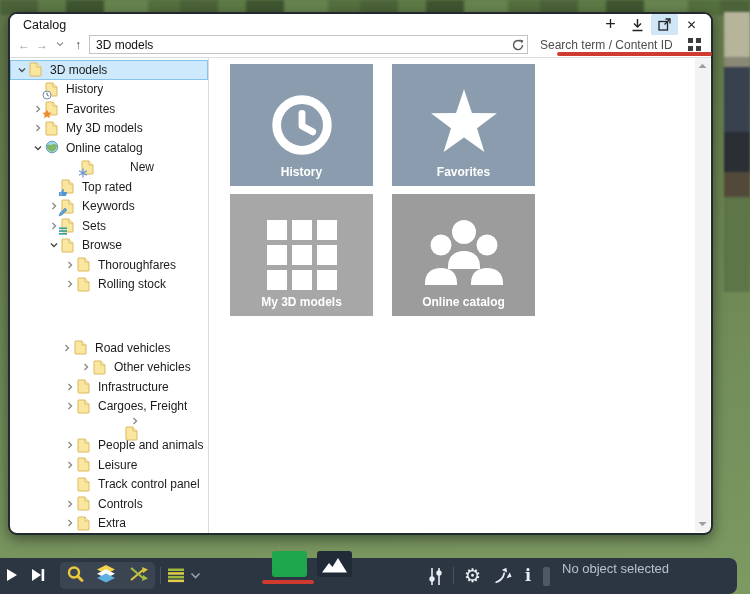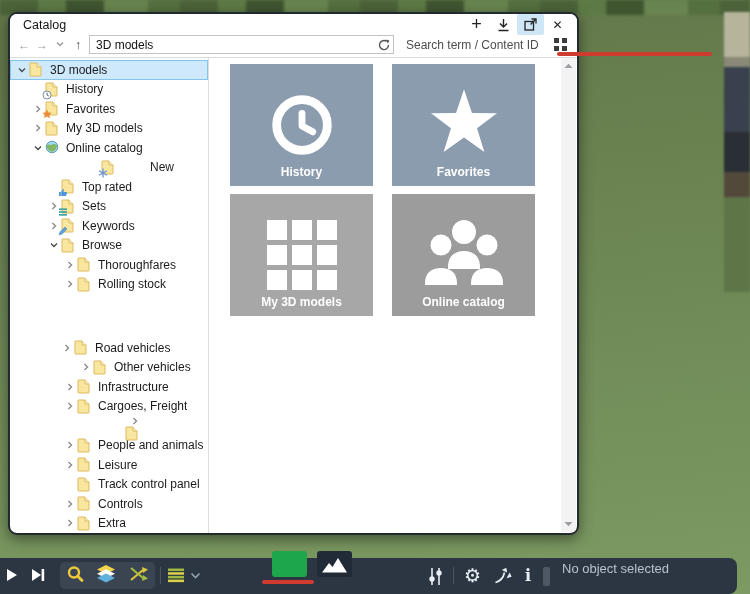--- a/index.html
+++ b/index.html
@@ -8,21 +8,21 @@
 
   
   .scene { position:absolute; inset:0;
     background:linear-gradient(175deg,#62764a 0%,#69814f 30%,#718c58 60%,#7c9a62 100%); }
   .scene-trees { position:absolute; top:0; left:0; width:750px; height:15px; filter:blur(1.5px);
     background:repeating-linear-gradient(90deg,#4c6339 0 38px,#5d7a46 38px 66px,#3f5530 66px 104px,#68854f 104px 148px,#55703f 148px 180px); }
   .scene-building { position:absolute; right:0; top:12px; width:26px; height:280px; filter:blur(1px);
     background:linear-gradient(180deg,#b7b49c 0 45px,#8a8876 45px 55px,#39414e 55px 120px,#2a2e35 120px 160px,#53493a 160px 185px,#5d7547 185px 100%); }
 
   
-  .window { position:absolute; left:8px; top:12px; width:571px; height:523px;
+  .window { position:absolute; left:8px; top:12px; width:705px; height:523px;
     background:#fff; border:2px solid #22292f; border-radius:9px; overflow:hidden;
     box-shadow:0 4px 14px rgba(0,0,0,.45); display:flex; flex-direction:column; }
 
   .titlebar { height:25px; display:flex; align-items:center; padding:0 6px 0 13px; background:#fff; }
   .titlebar .title { font-size:12.5px; color:#141414; flex:1; }
   .tb-btn { width:27px; height:21px; display:flex; align-items:center; justify-content:center;
     font-size:15px; color:#222; border-radius:2px; cursor:default; }
   .tb-btn.add { font-size:18px; font-weight:400; }
   .tb-btn.popout { background:#cfe6f7; }
   .tb-btn.close { font-size:12px; }
@@ -208,21 +208,21 @@
             </svg>
           </span>
           <span class="ticon">
             <svg class="base" width="14" height="14" viewBox="0 0 14 14">
               <circle cx="7" cy="7" r="5.8" fill="#9ed9f2" stroke="#4a88a8" stroke-width="0.8"></circle>
               <path d="M2 5.2 C3.5 3.2 5 6 7 4.6 C9 3.2 10.5 4.4 12 5.2 C12 8 10 11.5 7 11.5 C4.5 11.5 2.6 9.6 2 7.5 Z" fill="#7eb356" opacity="0.9"></path>
             </svg>
           </span>
           <span class="tlabel">Online catalog</span>
         </div>
-        <div class="tree-row" style="padding-left: 48px; gap: 28px;">
+        <div class="tree-row" style="padding-left: 28px; gap: 28px;">
           <span class="tw"></span>
           <span class="ticon">
             <svg class="base" width="13" height="15" viewBox="0 0 13 15">
               <path d="M1 1.5 C1 1.2 1.2 1 1.5 1 H8 L12 5 V13.5 C12 13.8 11.8 14 11.5 14 H1.5 C1.2 14 1 13.8 1 13.5 Z" fill="#f9e7a0" stroke="#dbb95e"></path>
               <path d="M8 1 L8 5 L12 5" fill="#fdf3cd" stroke="#dbb95e"></path>
             </svg>
             <span class="badge"><svg viewBox="0 0 10 10" width="10" height="10">
                 <g stroke="#6a96dd" stroke-width="1.3">
                   <line x1="5" y1="0.5" x2="5" y2="9.5"></line>
                   <line x1="1" y1="2.7" x2="9" y2="7.3"></line>
@@ -250,45 +250,45 @@
             <svg width="10" height="10" viewBox="0 0 10 10">
               <path d="M3.5 2 L6.5 5 L3.5 8" fill="none" stroke="#8a8a8a" stroke-width="1.4"></path>
             </svg>
           </span>
           <span class="ticon">
             <svg class="base" width="13" height="15" viewBox="0 0 13 15">
               <path d="M1 1.5 C1 1.2 1.2 1 1.5 1 H8 L12 5 V13.5 C12 13.8 11.8 14 11.5 14 H1.5 C1.2 14 1 13.8 1 13.5 Z" fill="#f9e7a0" stroke="#dbb95e"></path>
               <path d="M8 1 L8 5 L12 5" fill="#fdf3cd" stroke="#dbb95e"></path>
             </svg>
             <span class="badge"><svg viewBox="0 0 10 10" width="10" height="10">
+                <path d="M1 9 L2 6 L7 1 L9 3 L4 8 Z" fill="#5aa2d8" stroke="#3d7eb0" stroke-width="0.5"></path>
+              </svg></span>
+          </span>
+          <span class="tlabel">Keywords</span>
+        </div>
+        <div class="tree-row" style="padding-left: 36px;">
+          <span class="tw">
+            <svg width="10" height="10" viewBox="0 0 10 10">
+              <path d="M3.5 2 L6.5 5 L3.5 8" fill="none" stroke="#8a8a8a" stroke-width="1.4"></path>
+            </svg>
+          </span>
+          <span class="ticon">
+            <svg class="base" width="13" height="15" viewBox="0 0 13 15">
+              <path d="M1 1.5 C1 1.2 1.2 1 1.5 1 H8 L12 5 V13.5 C12 13.8 11.8 14 11.5 14 H1.5 C1.2 14 1 13.8 1 13.5 Z" fill="#f9e7a0" stroke="#dbb95e"></path>
+              <path d="M8 1 L8 5 L12 5" fill="#fdf3cd" stroke="#dbb95e"></path>
+            </svg>
+            <span class="badge"><svg viewBox="0 0 10 10" width="10" height="10">
                 <g fill="#3aa3a0">
                   <rect x="1" y="1.4" width="8" height="1.7"></rect>
                   <rect x="1" y="4.2" width="8" height="1.7"></rect>
                   <rect x="1" y="7" width="8" height="1.7"></rect>
                 </g>
               </svg></span>
           </span>
           <span class="tlabel">Sets</span>
-        </div>
-        <div class="tree-row" style="padding-left: 36px;">
-          <span class="tw">
-            <svg width="10" height="10" viewBox="0 0 10 10">
-              <path d="M3.5 2 L6.5 5 L3.5 8" fill="none" stroke="#8a8a8a" stroke-width="1.4"></path>
-            </svg>
-          </span>
-          <span class="ticon">
-            <svg class="base" width="13" height="15" viewBox="0 0 13 15">
-              <path d="M1 1.5 C1 1.2 1.2 1 1.5 1 H8 L12 5 V13.5 C12 13.8 11.8 14 11.5 14 H1.5 C1.2 14 1 13.8 1 13.5 Z" fill="#f9e7a0" stroke="#dbb95e"></path>
-              <path d="M8 1 L8 5 L12 5" fill="#fdf3cd" stroke="#dbb95e"></path>
-            </svg>
-            <span class="badge"><svg viewBox="0 0 10 10" width="10" height="10">
-                <path d="M1 9 L2 6 L7 1 L9 3 L4 8 Z" fill="#5aa2d8" stroke="#3d7eb0" stroke-width="0.5"></path>
-              </svg></span>
-          </span>
-          <span class="tlabel">Keywords</span>
         </div>
         <div class="tree-row" style="padding-left: 36px;">
           <span class="tw">
             <svg width="10" height="10" viewBox="0 0 10 10">
               <path d="M2 3.5 L5 6.5 L8 3.5" fill="none" stroke="#4a4a4a" stroke-width="1.4"></path>
             </svg>
           </span>
           <span class="ticon">
             <svg class="base" width="13" height="15" viewBox="0 0 13 15">
               <path d="M1 1.5 C1 1.2 1.2 1 1.5 1 H8 L12 5 V13.5 C12 13.8 11.8 14 11.5 14 H1.5 C1.2 14 1 13.8 1 13.5 Z" fill="#f9e7a0" stroke="#dbb95e"></path>

